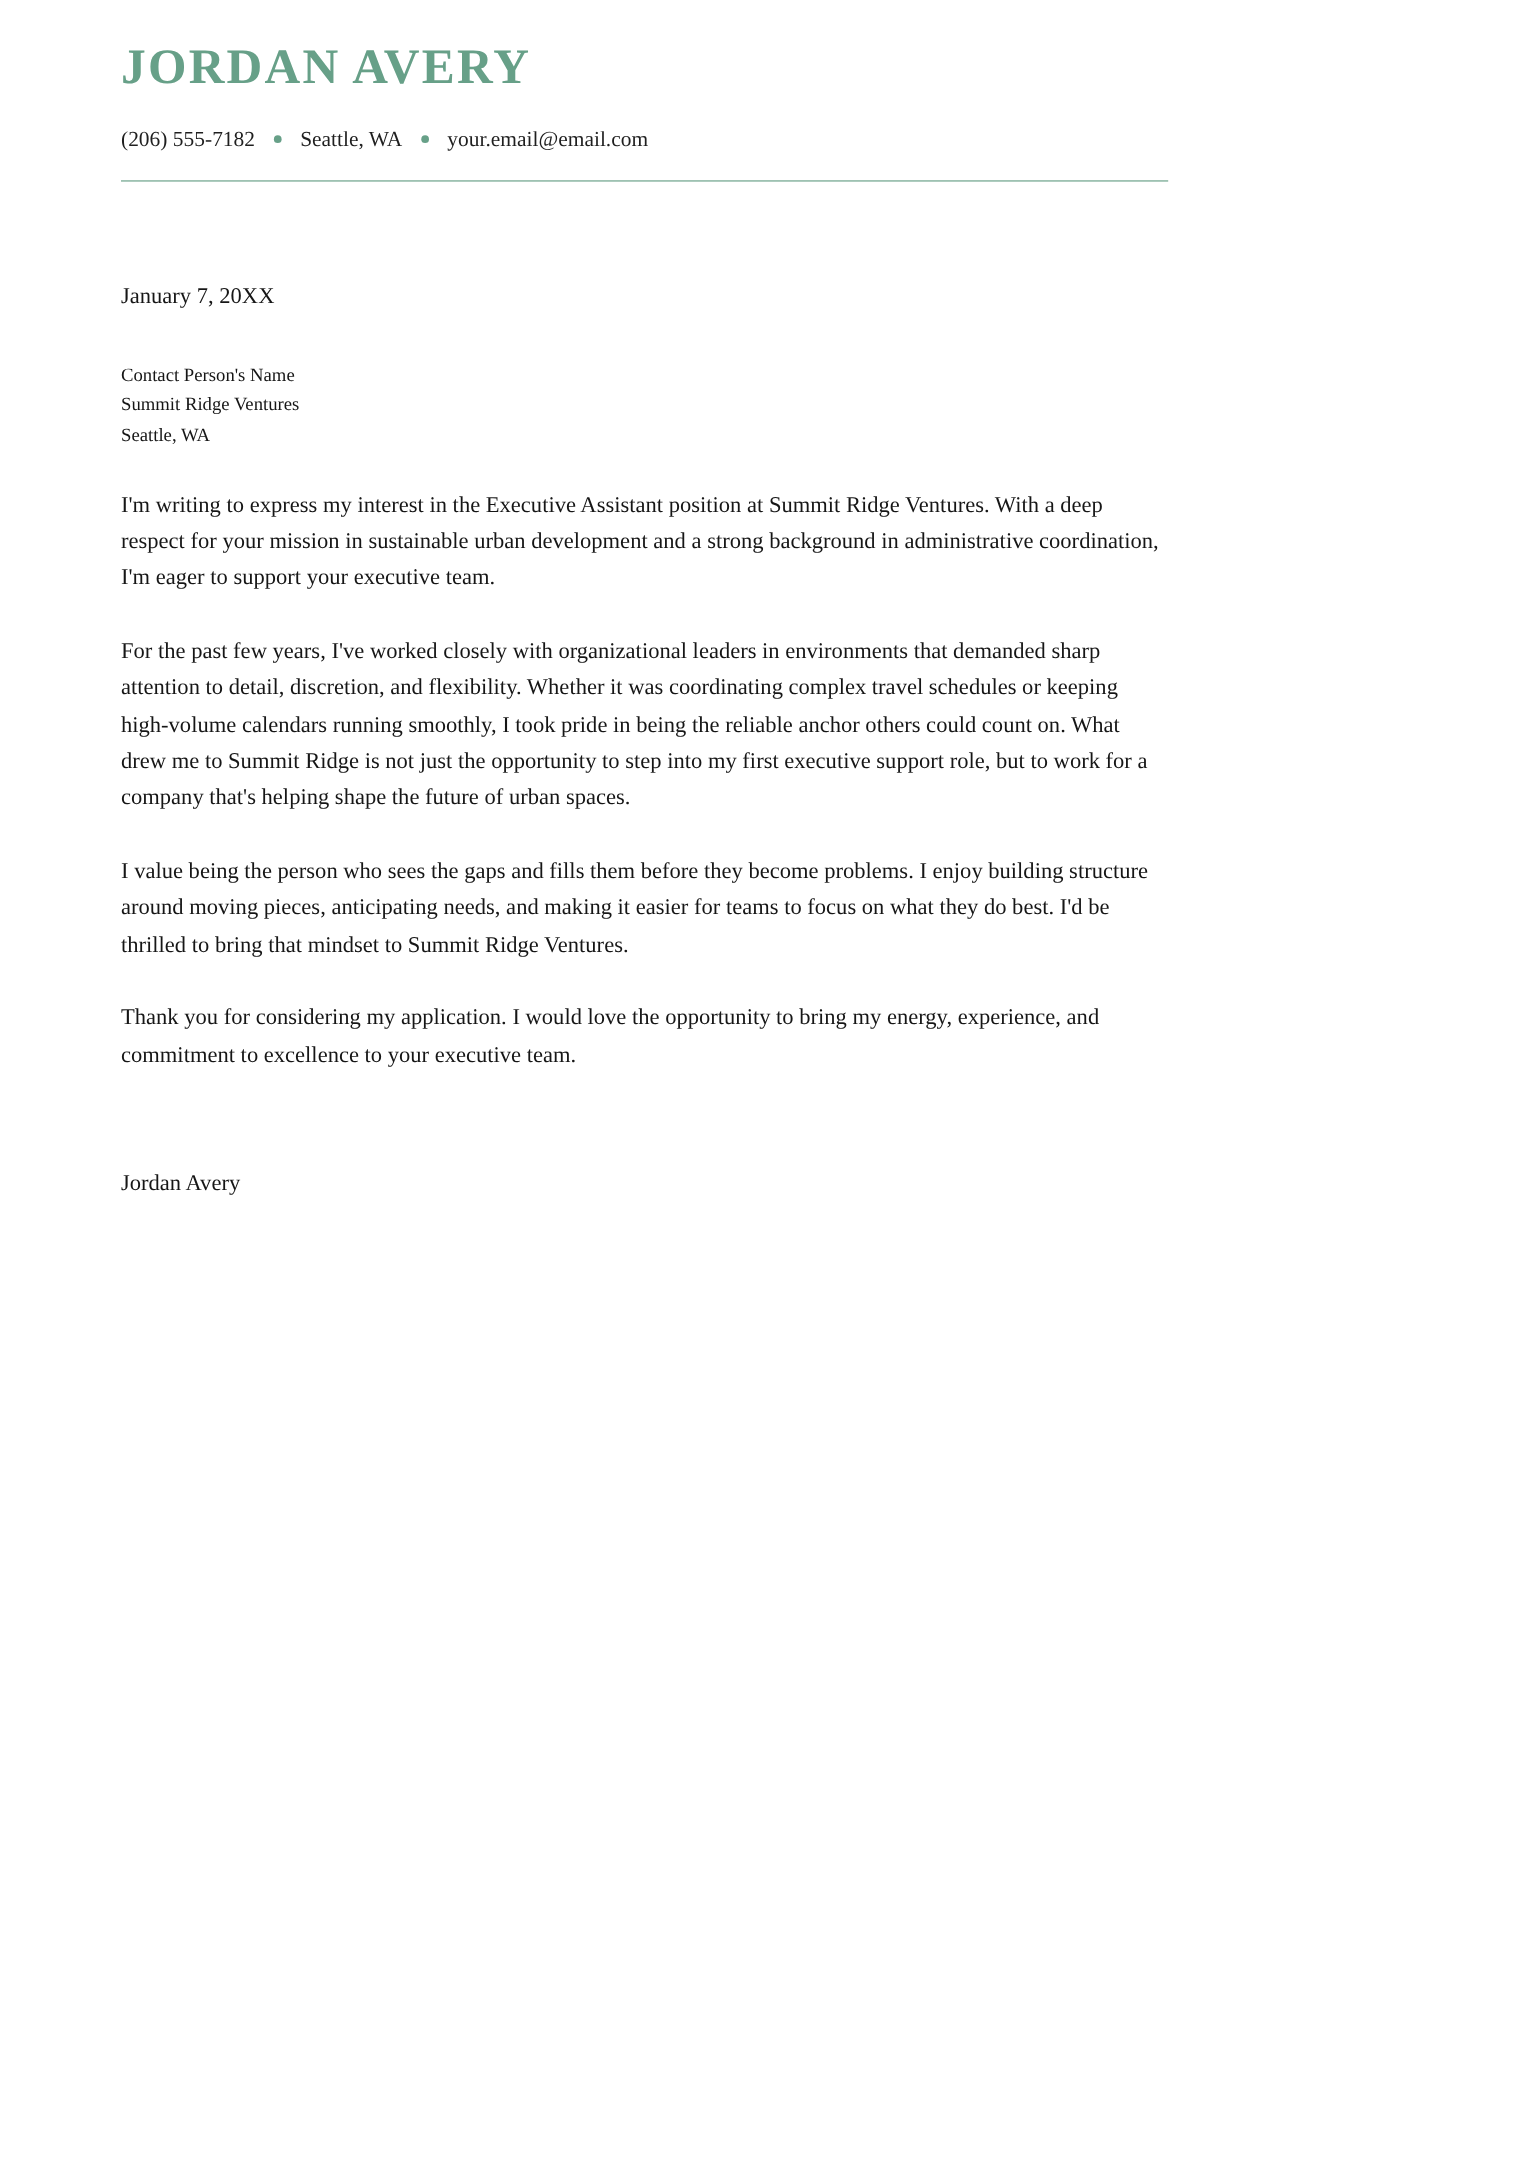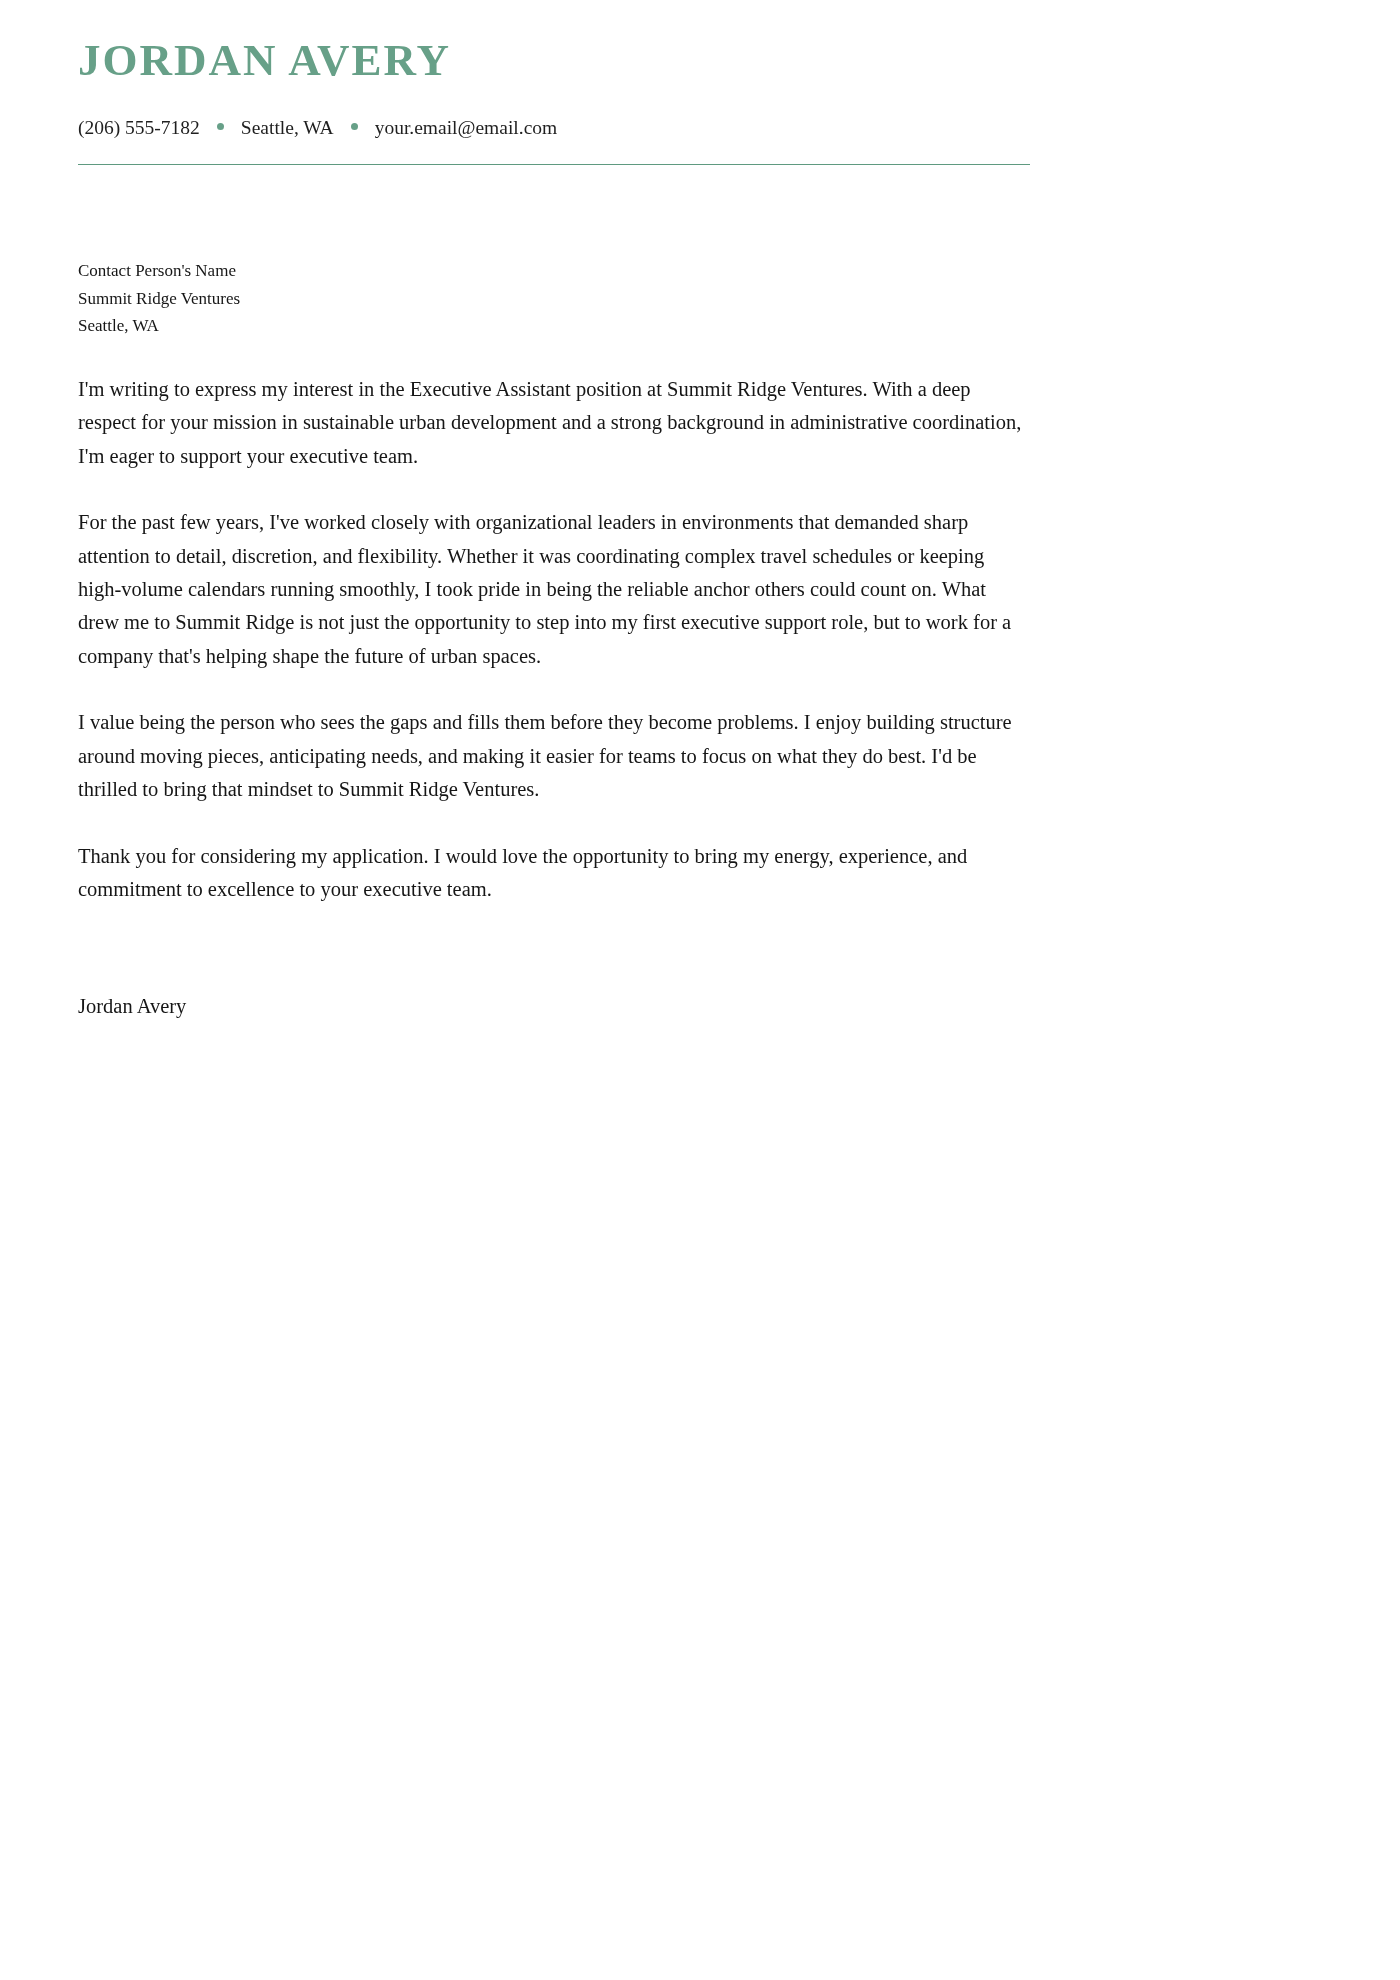--- a/index.html
+++ b/index.html
@@ -16,20 +16,21 @@
     font-family: "Liberation Serif", "DejaVu Serif", serif;
     overflow: hidden;
   }
   .sheet {
     position: absolute;
     left: 0;
     top: 0;
     width: 1108px;
     height: 1463px;
     background: #ffffff;
+    padding-left: 32px;
   }
   .inner {
     padding: 36px 72px 0 78px;
   }
 
   
   .hdr-name {
     font-family: "Liberation Serif", "DejaVu Serif", serif;
     font-size: 45px;
     font-weight: 700;
@@ -131,20 +132,21 @@
           <span class="citem">Seattle, WA</span>
           <span class="sep-dot"></span>
           <span class="citem">your.email@email.com</span>
         </div>
 
         <div class="rule"></div>
       </div>
 
       <div class="letter">
 
+        <div class="date-line">January 7, 20XX</div>
 
         <div class="addr">
           <div>Contact Person's Name</div>
           <div>Summit Ridge Ventures</div>
           <div>Seattle, WA</div>
         </div>
 
 
         <p class="para">I'm writing to express my interest in the Executive Assistant position at Summit Ridge Ventures. With a deep respect for your mission in sustainable urban development and a strong background in administrative coordination, I'm eager to support your executive team.</p>
         <p class="para">For the past few years, I've worked closely with organizational leaders in environments that demanded sharp attention to detail, discretion, and flexibility. Whether it was coordinating complex travel schedules or keeping high-volume calendars running smoothly, I took pride in being the reliable anchor others could count on. What drew me to Summit Ridge is not just the opportunity to step into my first executive support role, but to work for a company that's helping shape the future of urban spaces.</p>

